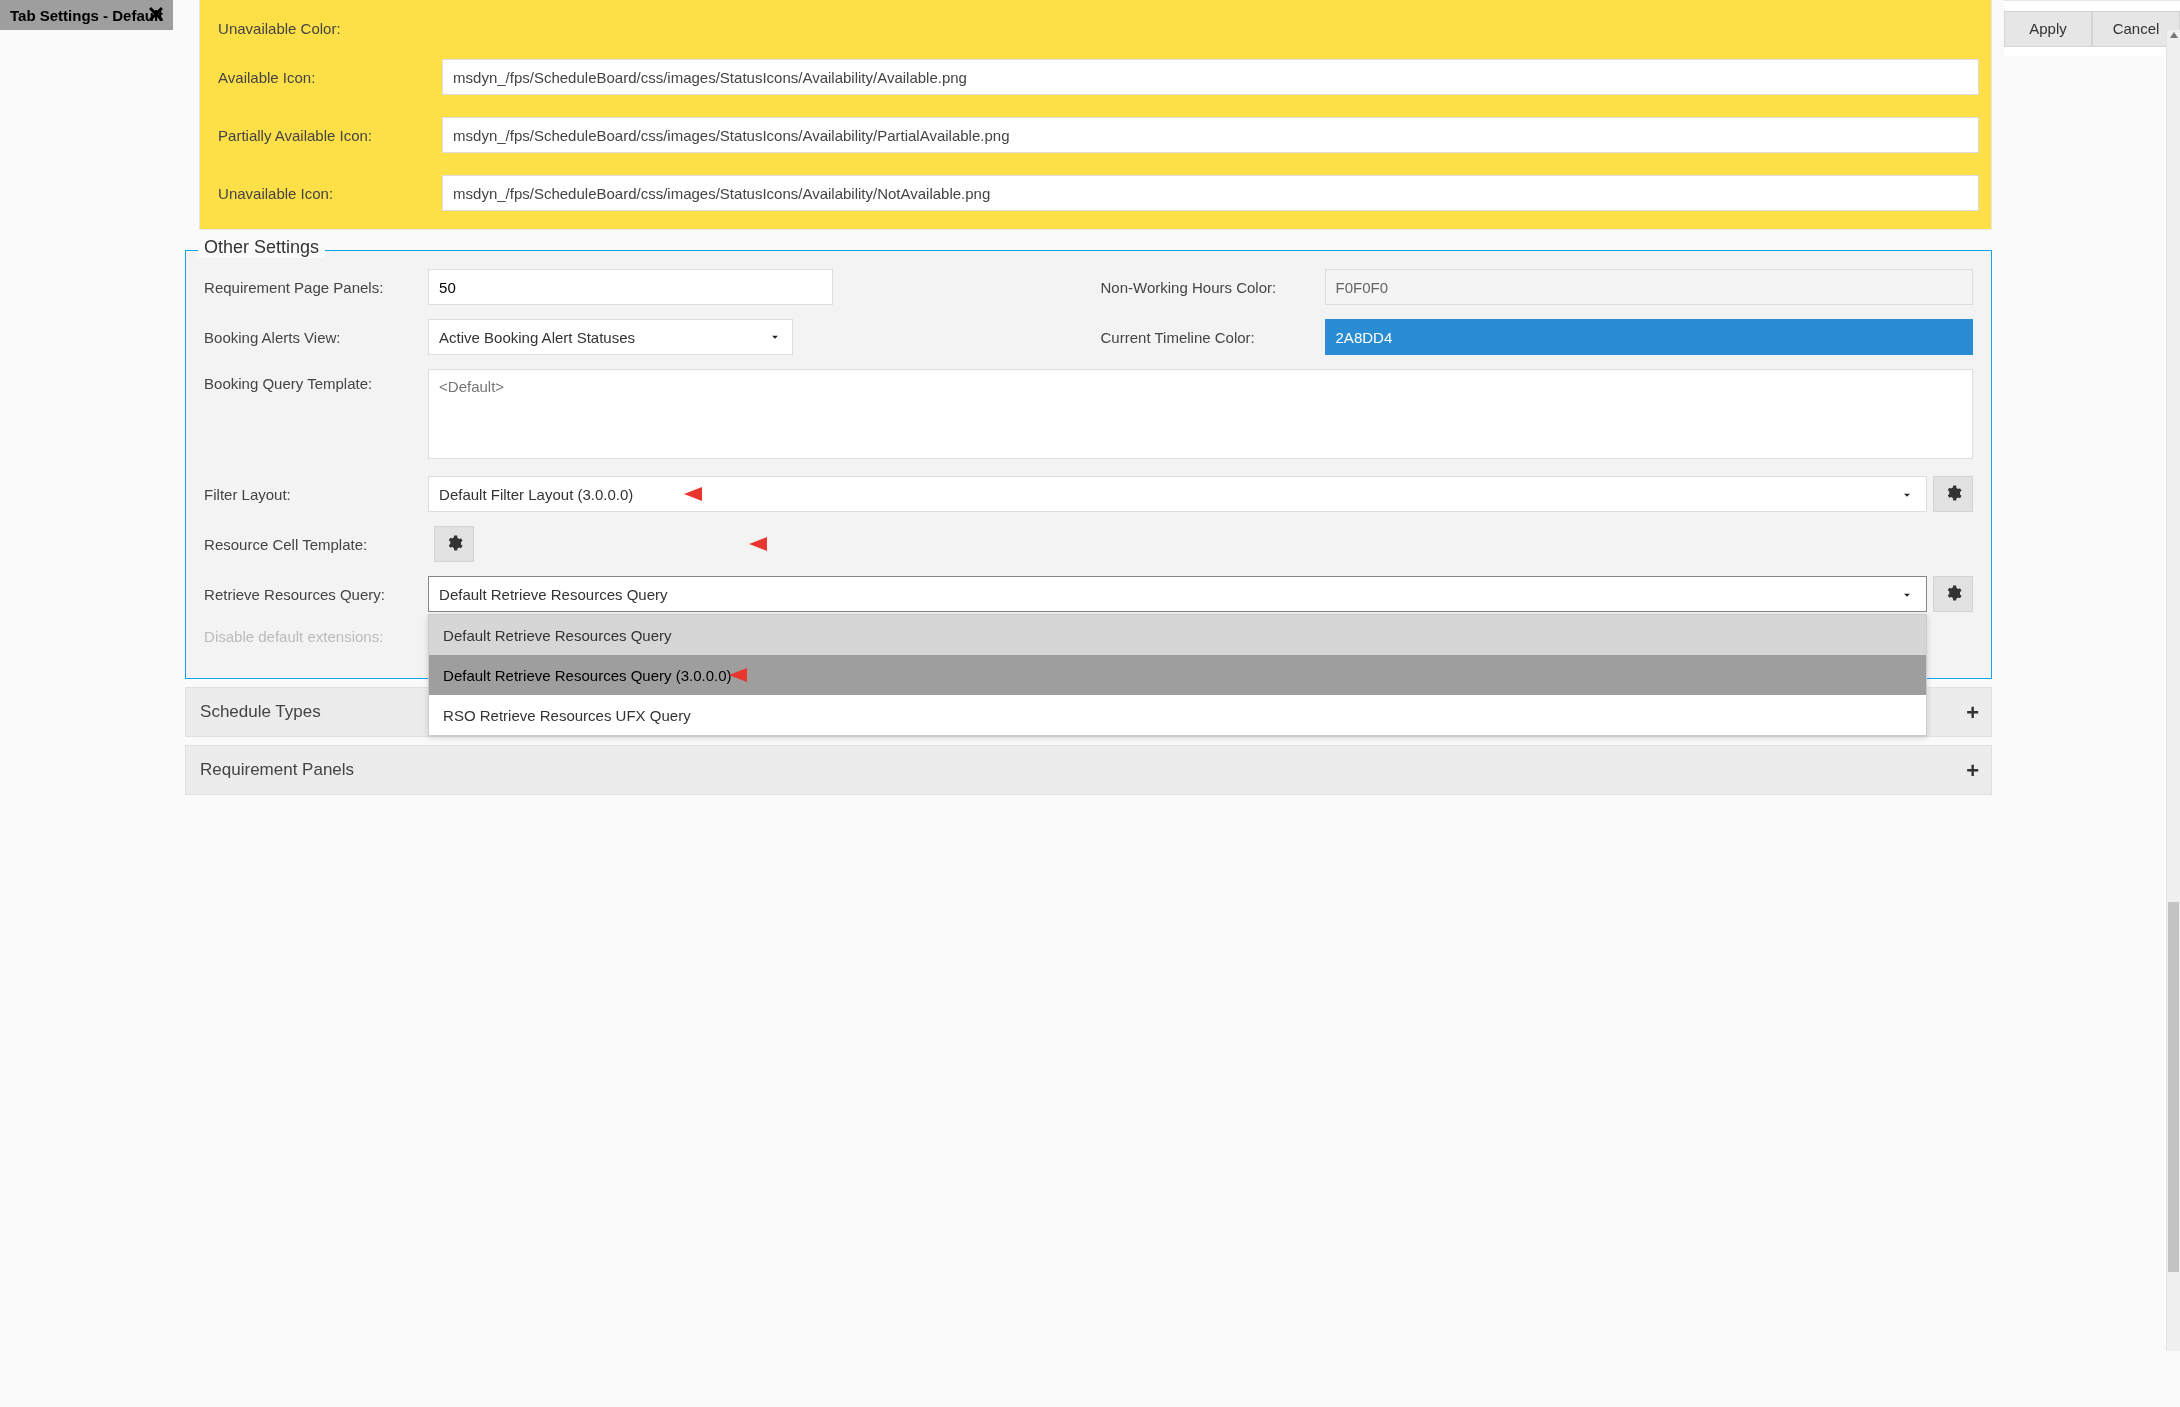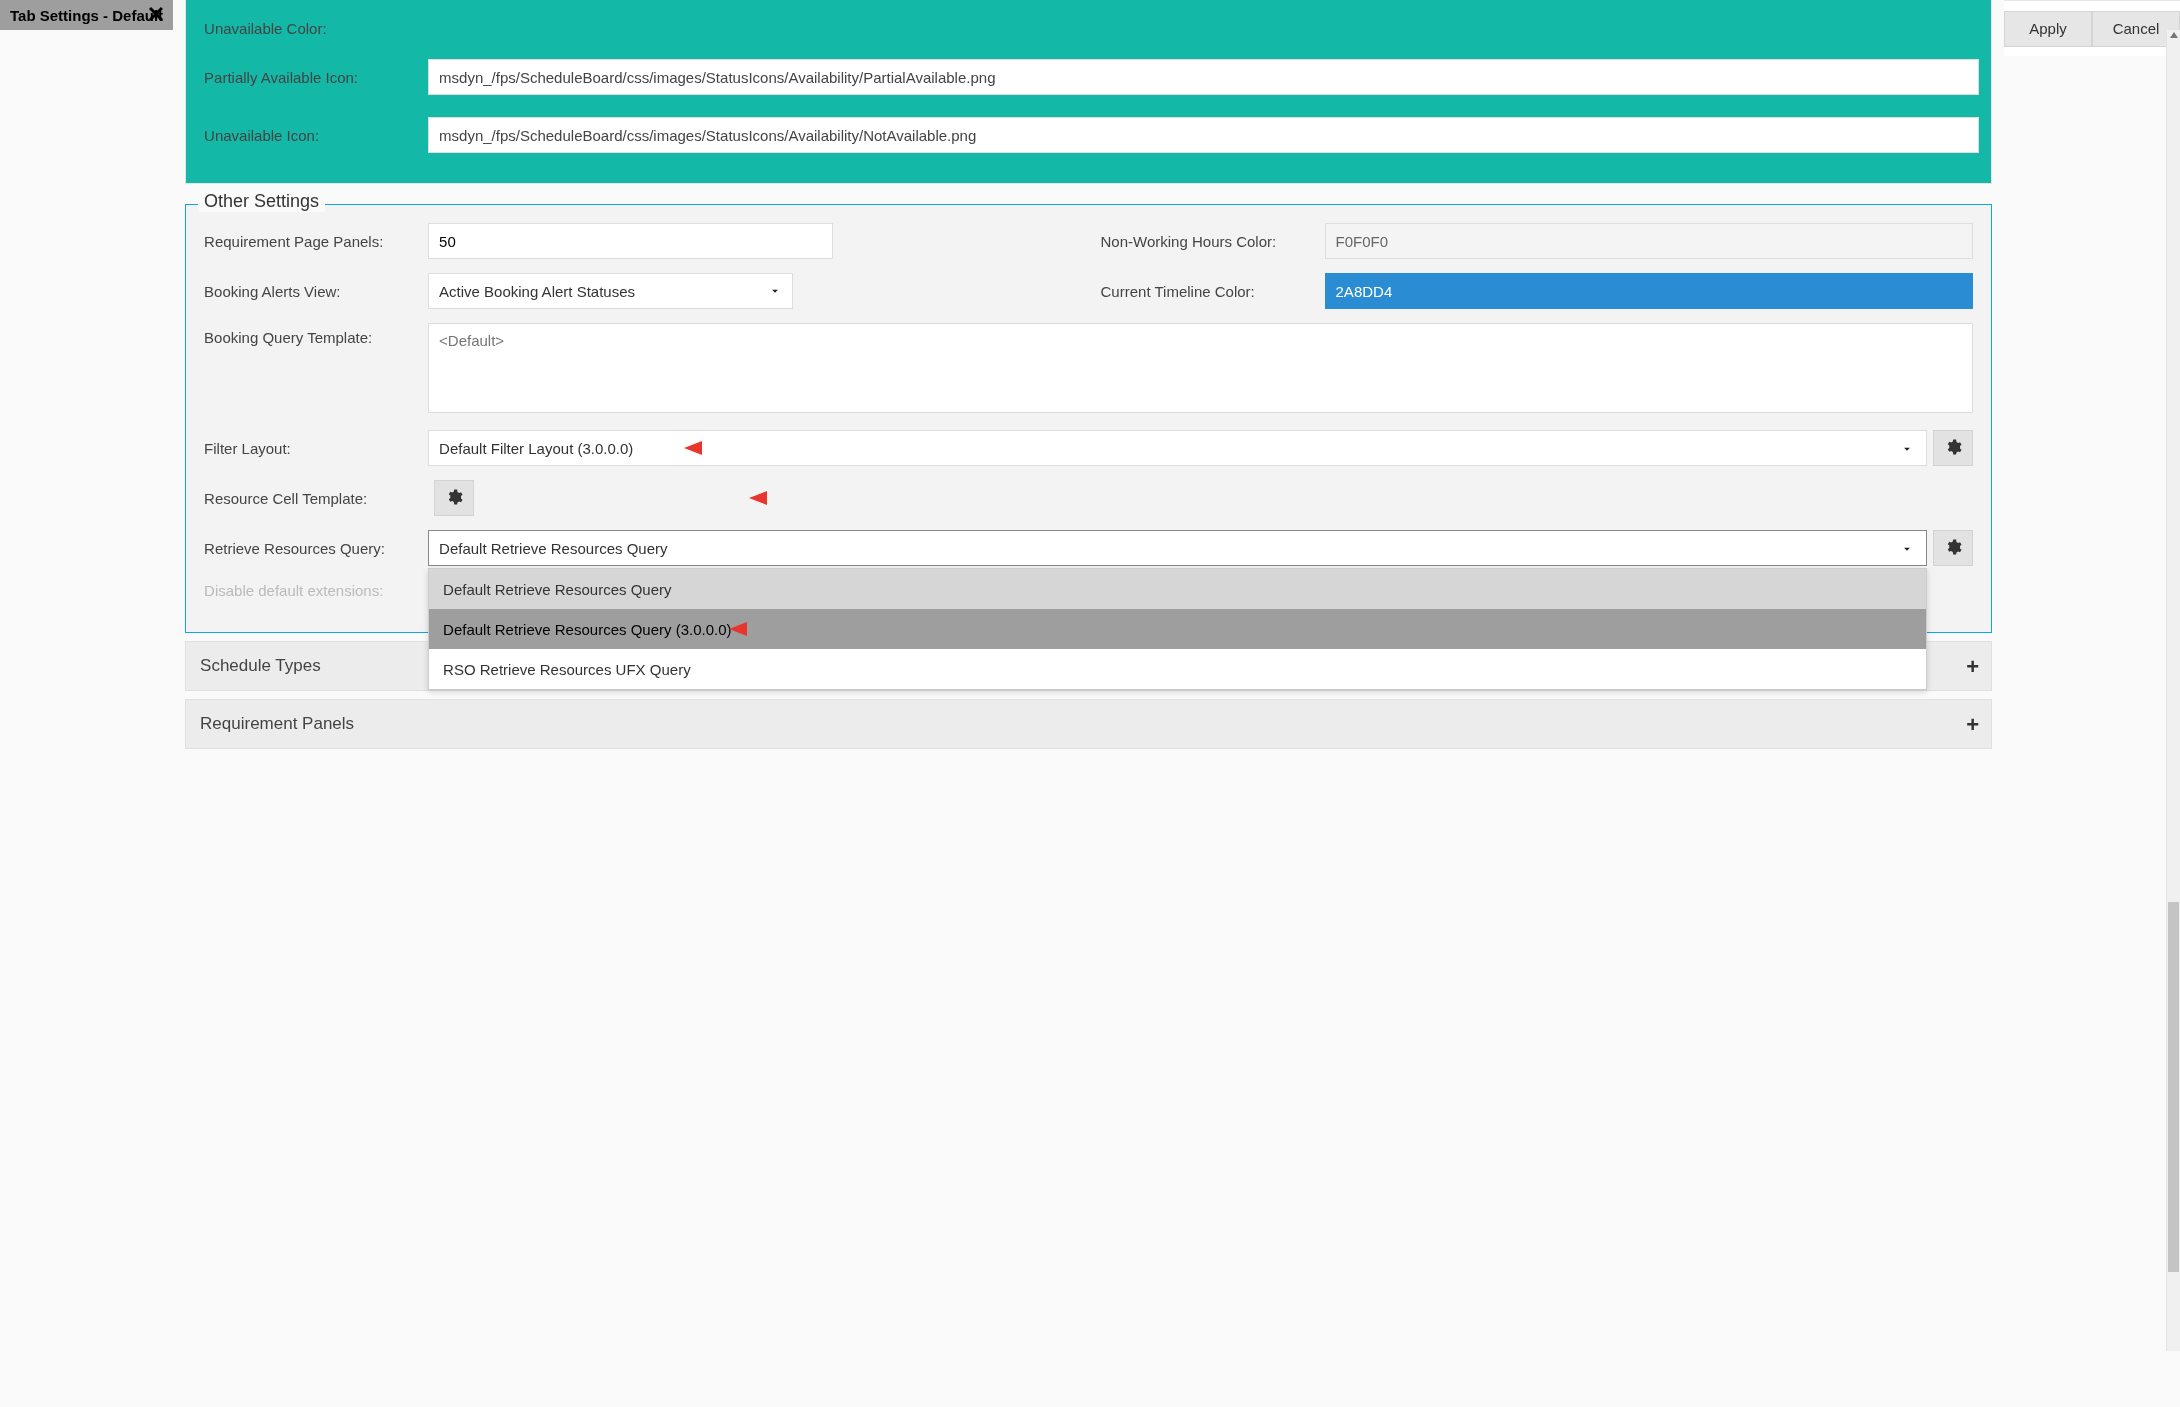--- a/index.html
+++ b/index.html
@@ -38,23 +38,23 @@
   .content-area {
     flex: 1;
     overflow-y: auto;
     position: relative;
     padding: 0 12px 0 12px;
   }
 
   
   .section-plain {
     border: 1px solid #e5e5e5;
-    background: #14b8a6;
-    margin: 0 0 20px 0;
-    padding: 10px 12px 22px 18px;
+    background: #fde047;
+    margin: 0 0 20px 14px;
+    padding: 10px 12px 10px 18px;
     border-top: none;
   }
   .form-row {
     display: flex;
     align-items: center;
     margin: 10px 0 22px 0;
   }
   .label-col {
     width: 224px;
     flex-shrink: 0;
@@ -260,20 +260,26 @@
   </div>
 
   <div class="content-area">
 
     <div class="section-plain">
 
       <div class="form-row">
         <div class="label-col">Unavailable Color:</div>
       </div>
 
+      <div class="form-row">
+        <div class="label-col">Available Icon:</div>
+        <div class="field-colW">
+          <input class="text-field" value="msdyn_/fps/ScheduleBoard/css/images/StatusIcons/Availability/Available.png" style="">
+        </div>
+      </div>
 
       <div class="form-row">
         <div class="label-col">Partially Available Icon:</div>
         <div class="field-colW">
           <input class="text-field" value="msdyn_/fps/ScheduleBoard/css/images/StatusIcons/Availability/PartialAvailable.png" style="">
         </div>
       </div>
 
       <div class="form-row" style="margin-bottom:8px">
         <div class="label-col">Unavailable Icon:</div>

